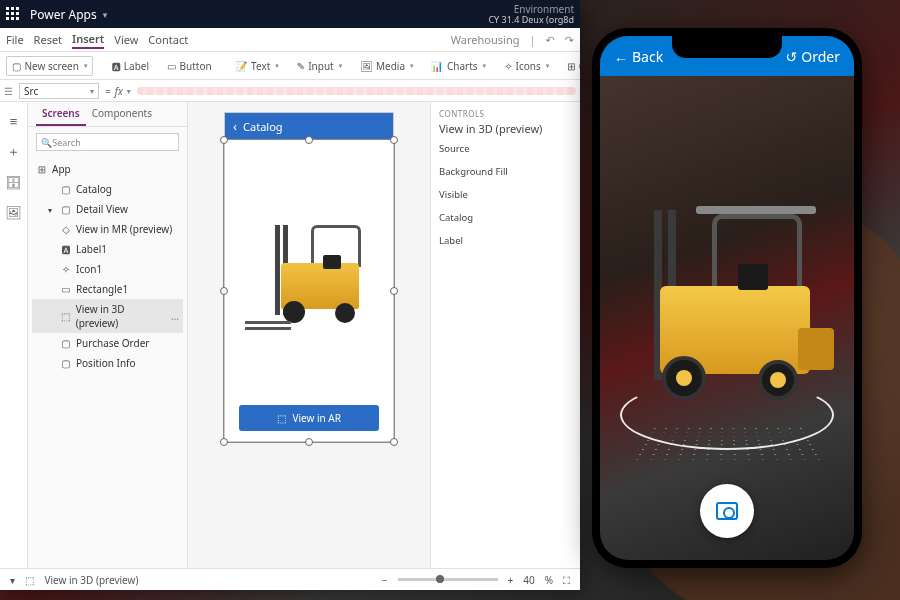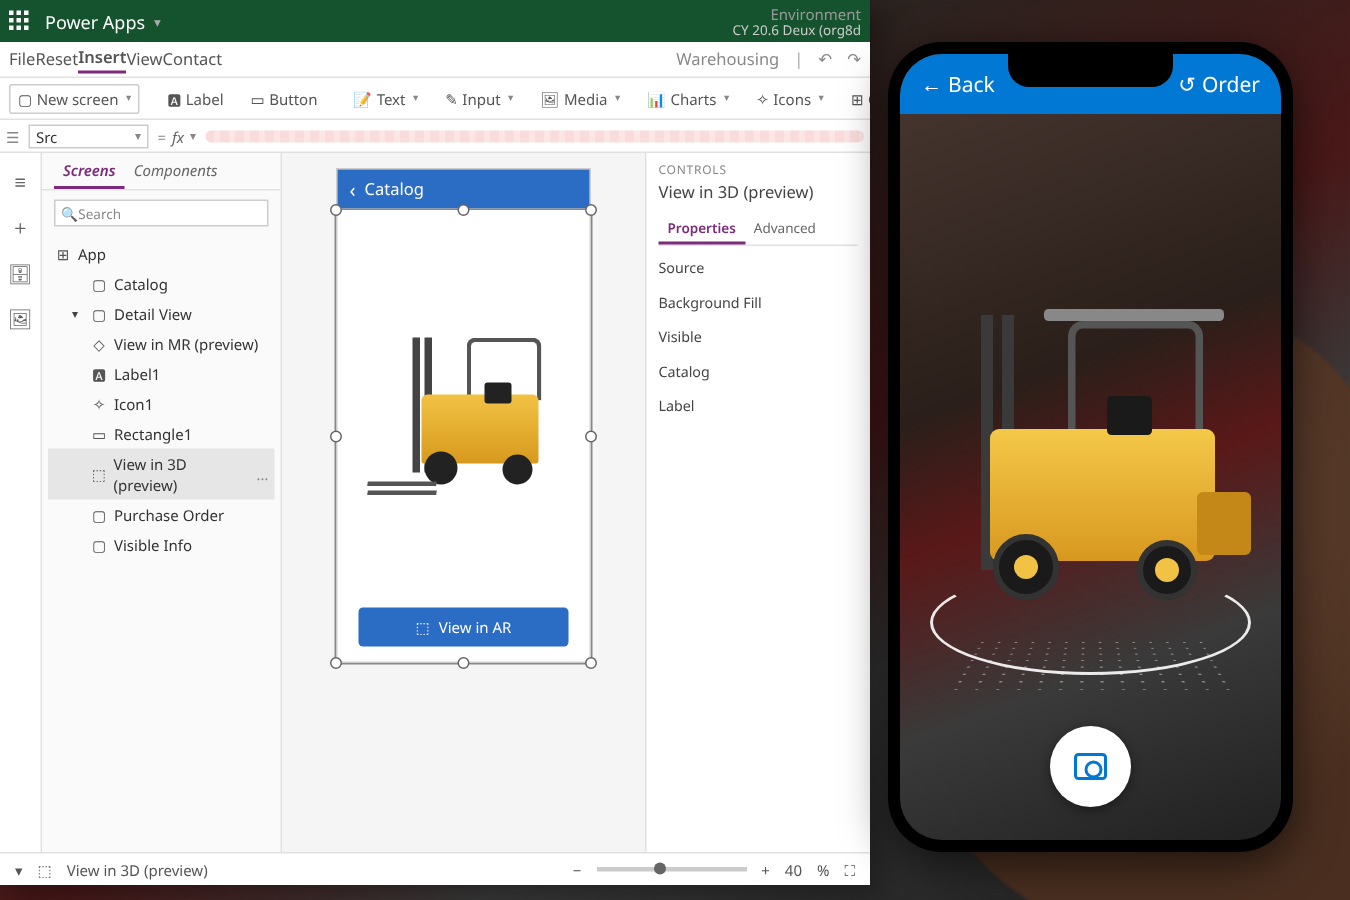--- a/index.html
+++ b/index.html
@@ -6,27 +6,27 @@
   body { width: 900px; height: 600px; overflow: hidden; background: #1a1a1a; position: relative; }
 
   
   .bg-photo { position: absolute; top:0; left:0; right:0; bottom:0;
     background: linear-gradient(150deg, #3a3a3a 0%, #2a2420 30%, #4a1818 55%, #3a3a3a 70%, #1a1a1a 100%); }
 
   
   .studio { position: absolute; top:0; left:0; width:580px; height:590px;
     background:#fff; box-shadow: 6px 6px 20px rgba(0,0,0,.4); font-size:11px; color:#333; }
 
-  .titlebar { height:28px; background:#14532d; color:#fff; display:flex; align-items:center; padding:0 6px; font-size:12px; }
+  .titlebar { height:28px; background:#0f172a; color:#fff; display:flex; align-items:center; padding:0 6px; font-size:12px; }
   .waffle { width:14px; height:14px; margin-right:10px; display:grid; grid-template-columns:repeat(3,3px); grid-template-rows:repeat(3,3px); gap:2px; }
   .waffle span { background:#fff; }
   .titlebar .chev { margin-left:6px; font-size:9px; color:#aaa; }
   .env { margin-left:auto; font-size:9px; color:#ccc; text-align:right; line-height:1.1; }
 
-  .filemenu { height:24px; display:flex; align-items:center; border-bottom:1px solid #e1e1e1; padding:0 6px; font-size:11px; background:#fff; }
+  .filemenu { height:24px; display:flex; align-items:center; border-bottom:1px solid #e1e1e1; padding:0 6px; gap:10px; font-size:11px; background:#fff; }
   .filemenu .item { color:#555; cursor:default; }
   .filemenu .item.active { font-weight:600; border-bottom:2px solid #7a2b7a; padding-bottom:1px; }
   .filemenu .right { margin-left:auto; display:flex; gap:10px; color:#888; }
 
   .ribbon { height:28px; display:flex; align-items:center; border-bottom:1px solid #e1e1e1; padding:0 6px; gap:6px; font-size:10px; color:#555; overflow:hidden; }
   .ribbon .rbtn { display:flex; align-items:center; gap:3px; padding:2px 5px; border:1px solid transparent; border-radius:2px; white-space:nowrap; }
   .ribbon .rbtn.box { border-color:#ccc; }
   .ribbon .div { width:1px; height:16px; background:#ddd; }
   .ribbon .caret { font-size:7px; color:#888; margin-left:2px; }
 
@@ -36,21 +36,21 @@
   .fxbar .redline { flex:1; height:8px; border-radius:4px;
     background:repeating-linear-gradient(90deg,#f7c4c4 0 6px,#f9d4d4 6px 10px); margin-left:6px; opacity:.6; }
 
   .workspace { position:absolute; top:102px; bottom:22px; left:0; right:0; display:flex; }
   .rail { width:28px; border-right:1px solid #e1e1e1; display:flex; flex-direction:column; align-items:center; gap:12px; padding-top:10px; color:#666; font-size:13px; }
 
   .treepane { width:160px; border-right:1px solid #e1e1e1; background:#fafafa; display:flex; flex-direction:column; }
   .treepane .hdr { display:flex; align-items:center; padding:6px 8px 2px; font-size:12px; font-weight:600; }
   .treepane .hdr .close { margin-left:auto; color:#888; font-size:12px; }
   .treetabs { display:flex; font-size:10px; padding:0 8px; border-bottom:1px solid #e1e1e1; }
-  .treetabs span { padding:4px 6px; color:#666;font-style:italic; }
+  .treetabs span { padding:4px 6px; color:#666; }
   .treetabs span.active { color:#7a2b7a; border-bottom:2px solid #7a2b7a; font-weight:600; }
   .searchbox { margin:6px 8px; border:1px solid #ccc; height:18px; display:flex; align-items:center; padding:0 4px; font-size:9px; color:#888; background:#fff; }
   .tree { flex:1; padding:2px 4px; font-size:10px; }
   .tree .node { display:flex; align-items:center; padding:3px 4px; gap:4px; cursor:default; }
   .tree .node.sel { background:#e6e6e6; }
   .tree .ind1 { padding-left:16px; }
   .tree .ind2 { padding-left:28px; }
   .tree .tw { font-size:8px; color:#444; width:8px; }
   .tree .ic { width:12px; text-align:center; color:#555; }
 
@@ -154,21 +154,21 @@
         <span></span>
         <span></span>
         <span></span>
         <span></span>
         <span></span>
       </div>
     <span>Power Apps</span>
     <span class="chev">▾</span>
     <div class="env">
       <div style="font-size:10px;color:#999">Environment</div>
-      <div>CY 20.6 Deux (org8d</div>
+      <div>CY 31.4 Deux (org8d</div>
     </div>
   </div>
 
   <div class="filemenu">
     <span class="item">File</span>
     <span class="item">Reset</span>
     <span class="item active">Insert</span>
     <span class="item">View</span>
     <span class="item">Contact</span>
     <div class="right">
@@ -257,21 +257,21 @@
             <span style="margin-left:auto;color:#888">…</span>
           </div>
         <div class="node ind1">
             <span class="tw"></span>
             <span class="ic">▢</span>
             <span>Purchase Order</span>
           </div>
         <div class="node ind1">
             <span class="tw"></span>
             <span class="ic">▢</span>
-            <span>Visible Info</span>
+            <span>Position Info</span>
           </div>
       </div>
     </div>
 
     <div class="canvas">
       <div class="phone-canvas">
         <div class="canvas-header">
           <span style="font-size:13px">‹</span>
           <span>Catalog</span>
         </div>
@@ -299,24 +299,20 @@
           <div class="h bl"></div>
             <div class="h bc"></div>
             <div class="h br"></div>
         </div>
       </div>
     </div>
 
     <div class="proppane">
       <div class="lbl">CONTROLS</div>
       <div class="title">View in 3D (preview)</div>
-      <div class="proptabs">
-        <span class="active">Properties</span>
-        <span>Advanced</span>
-      </div>
       <div class="prop">Source</div>
       <div class="prop">Background Fill</div>
       <div class="prop">Visible</div>
       <div class="prop">Catalog</div>
       <div class="prop">Label</div>
     </div>
   </div>
 
   <div class="statusbar">
     <span>▾</span>

